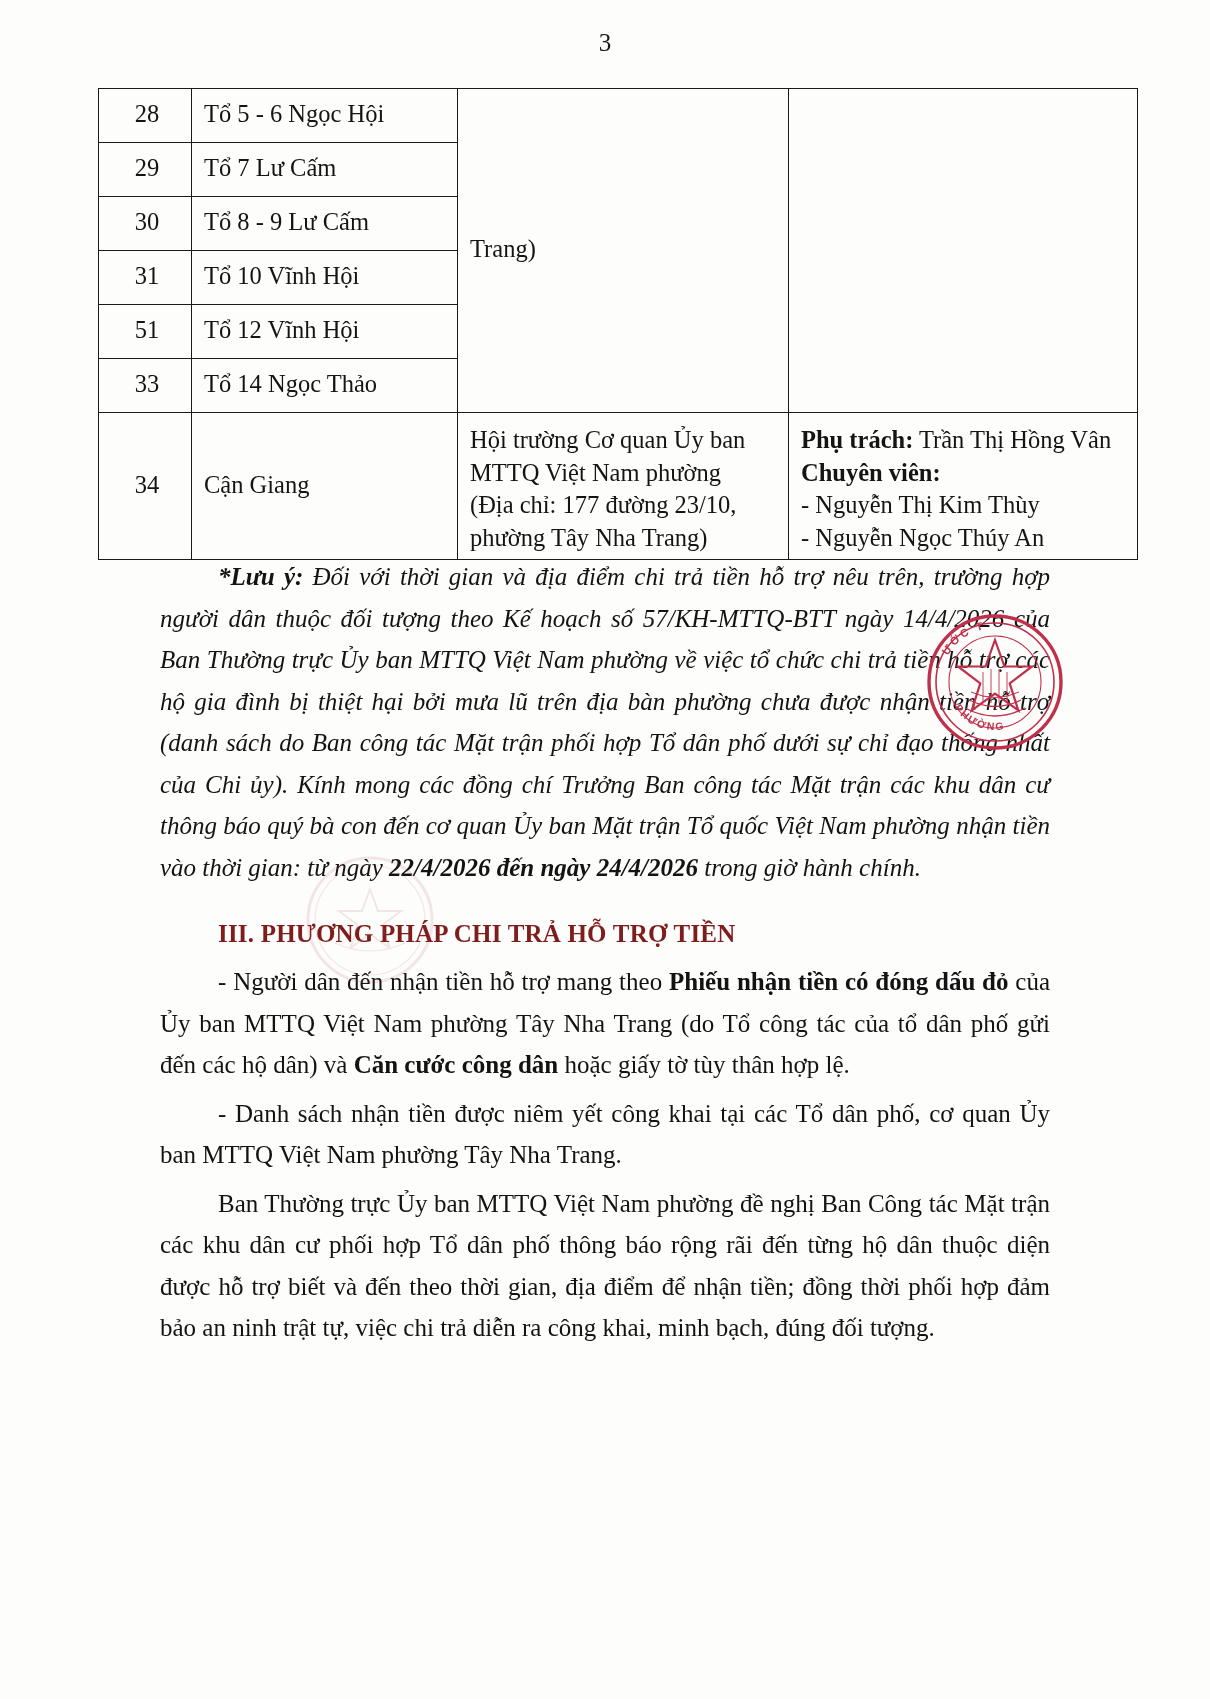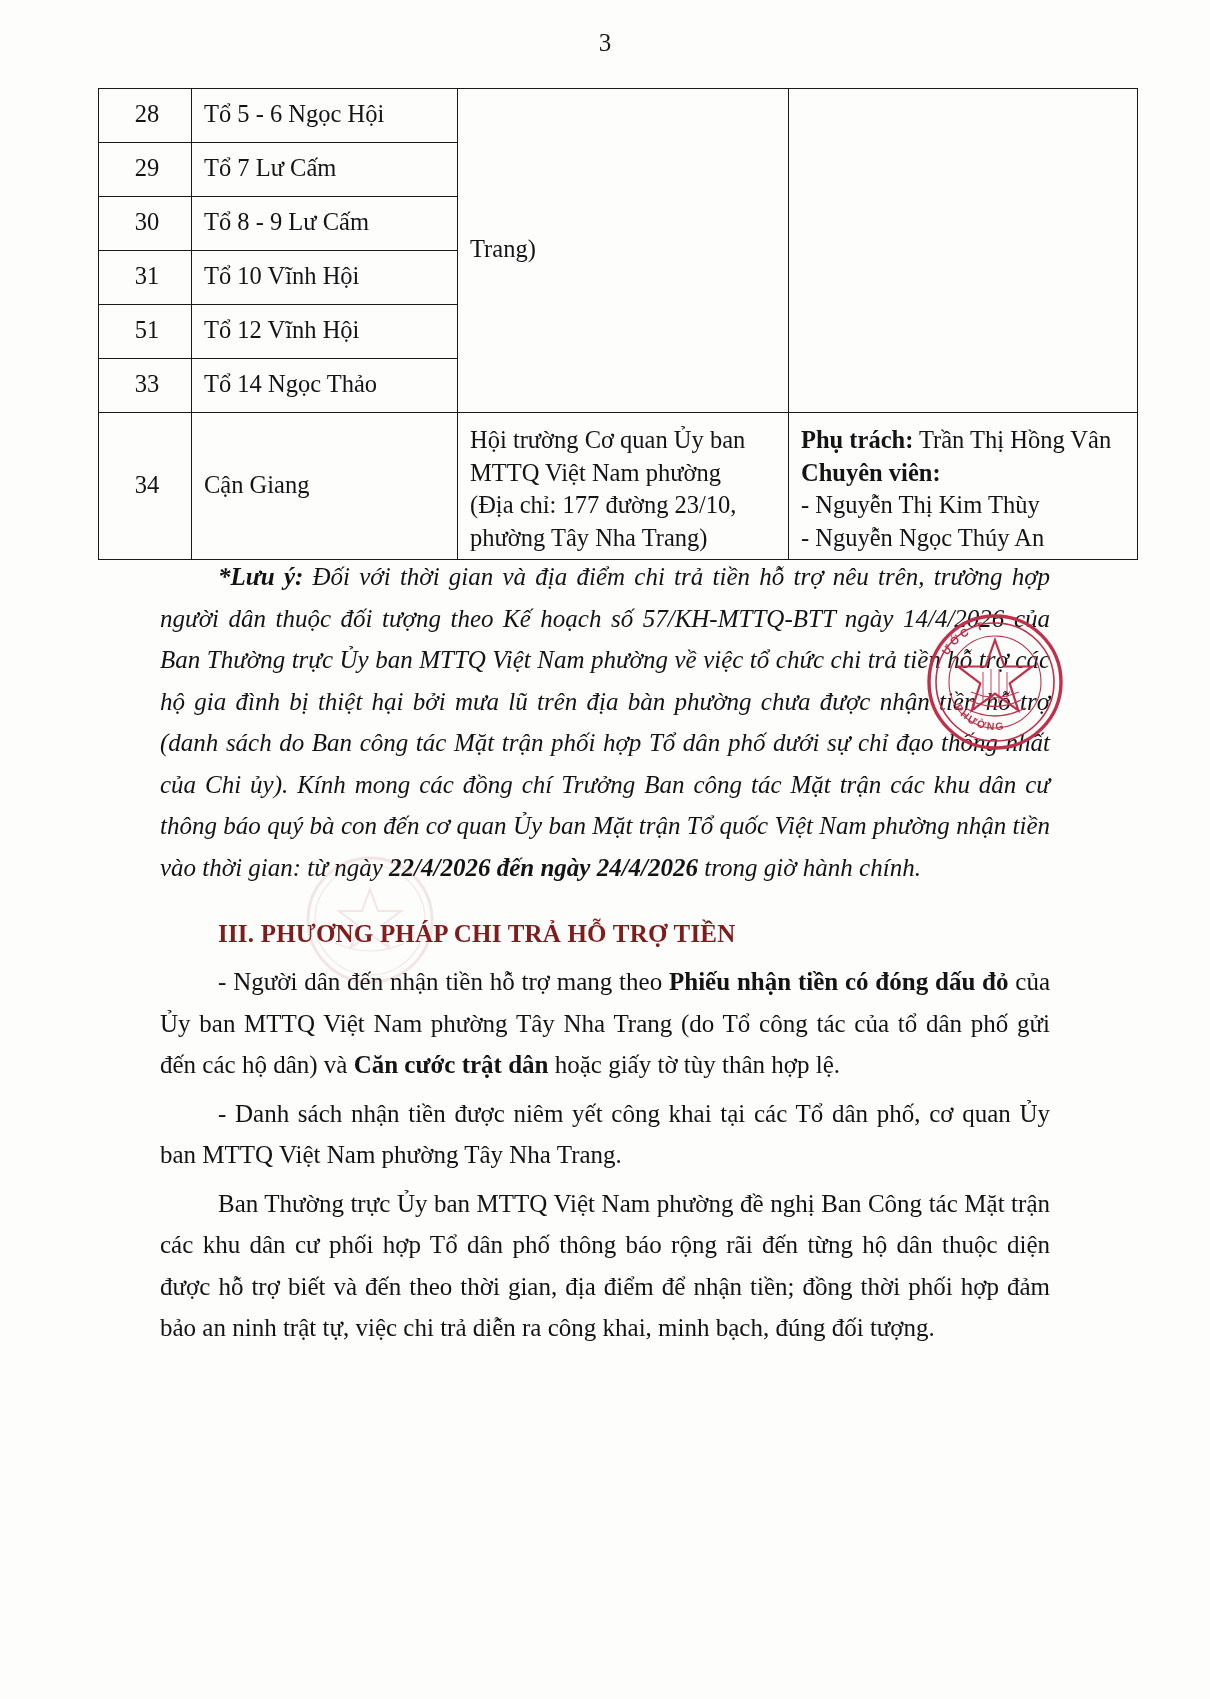--- a/index.html
+++ b/index.html
@@ -199,21 +199,21 @@
       </tbody>
     </table>
   </div>
 
   <div class="content">
 
     <p class="note"><span class="bi">*Lưu ý:</span><span> Đối với thời gian và địa điểm chi trả tiền hỗ trợ nêu trên, trường hợp người dân thuộc đối tượng theo Kế hoạch số 57/KH-MTTQ-BTT ngày 14/4/2026 của Ban Thường trực Ủy ban MTTQ Việt Nam phường về việc tổ chức chi trả tiền hỗ trợ các hộ gia đình bị thiệt hại bởi mưa lũ trên địa bàn phường chưa được nhận tiền hỗ trợ (danh sách do Ban công tác Mặt trận phối hợp Tổ dân phố dưới sự chỉ đạo thống nhất của Chi ủy). Kính mong các đồng chí Trưởng Ban công tác Mặt trận các khu dân cư thông báo quý bà con đến cơ quan Ủy ban Mặt trận Tổ quốc Việt Nam phường nhận tiền vào thời gian: từ ngày </span><span class="bi">22/4/2026 đến ngày 24/4/2026</span><span> trong giờ hành chính.</span></p>
 
     <h3 class="sec">III. PHƯƠNG PHÁP CHI TRẢ HỖ TRỢ TIỀN</h3>
 
-    <p class="para"><span>- Người dân đến nhận tiền hỗ trợ mang theo </span><span class="bold">Phiếu nhận tiền có đóng dấu đỏ</span><span> của Ủy ban MTTQ Việt Nam phường Tây Nha Trang (do Tổ công tác của tổ dân phố gửi đến các hộ dân) và </span><span class="bold">Căn cước trật dân</span><span> hoặc giấy tờ tùy thân hợp lệ.</span></p>
+    <p class="para"><span>- Người dân đến nhận tiền hỗ trợ mang theo </span><span class="bold">Phiếu nhận tiền có đóng dấu đỏ</span><span> của Ủy ban MTTQ Việt Nam phường Tây Nha Trang (do Tổ công tác của tổ dân phố gửi đến các hộ dân) và </span><span class="bold">Căn cước công dân</span><span> hoặc giấy tờ tùy thân hợp lệ.</span></p>
 
 
     <p class="para">- Danh sách nhận tiền được niêm yết công khai tại các Tổ dân phố, cơ quan Ủy ban  MTTQ Việt Nam phường Tây Nha Trang.</p>
 
 
     <p class="para">Ban Thường trực Ủy ban MTTQ Việt Nam phường đề nghị Ban Công tác Mặt trận các khu dân cư phối hợp Tổ dân phố thông báo rộng rãi đến từng hộ dân thuộc diện được hỗ trợ biết và đến theo thời gian, địa điểm để nhận tiền; đồng thời phối hợp đảm bảo an ninh trật tự, việc chi trả diễn ra công khai, minh bạch, đúng đối tượng.</p>
 
   </div>
 
   <div class="watermark">

